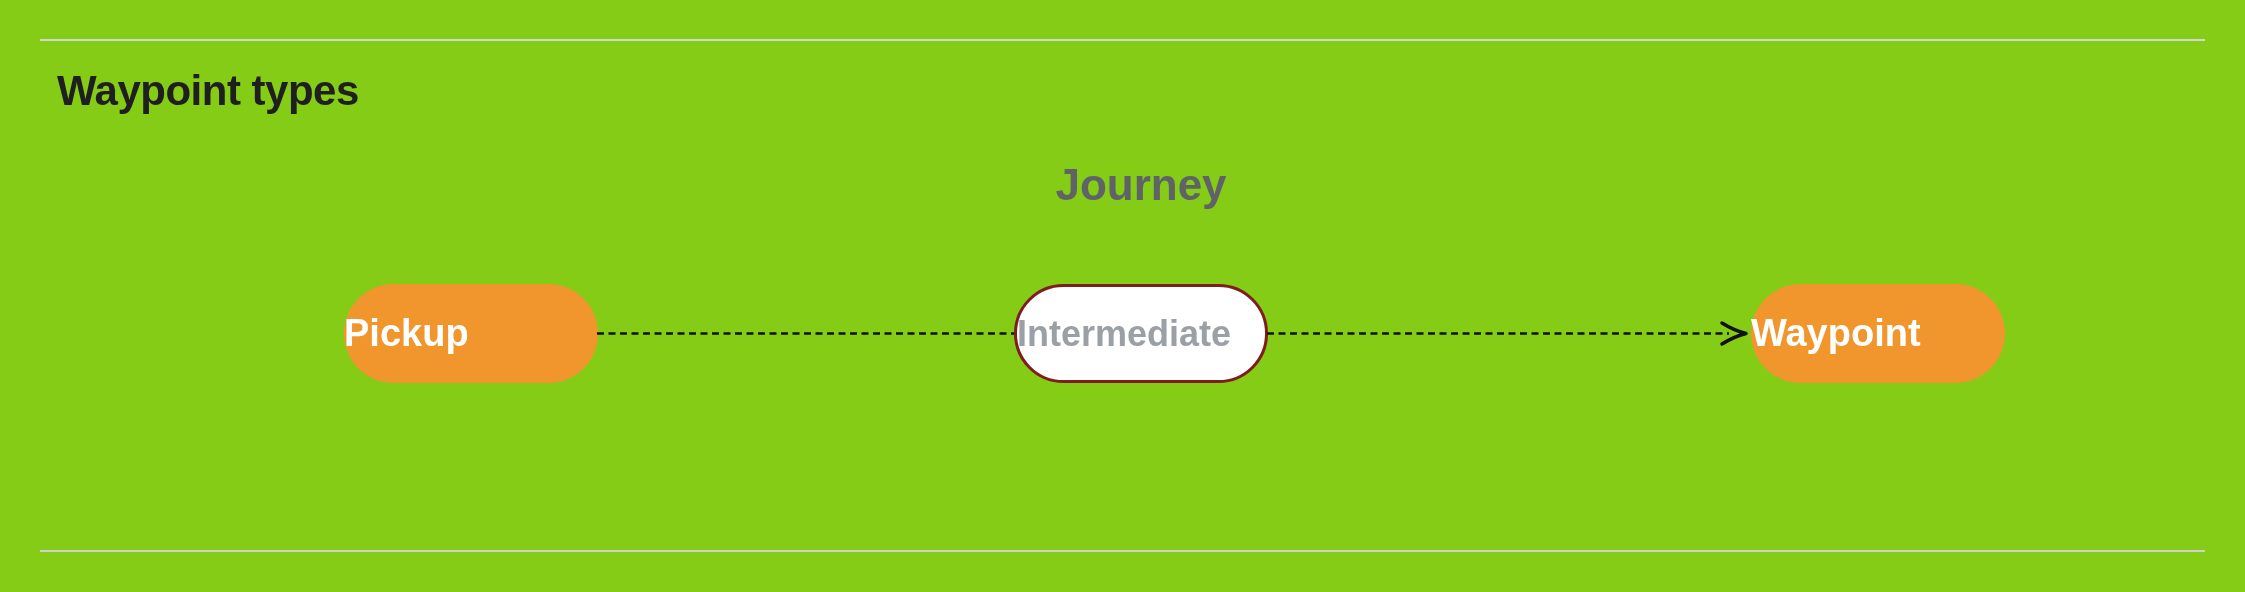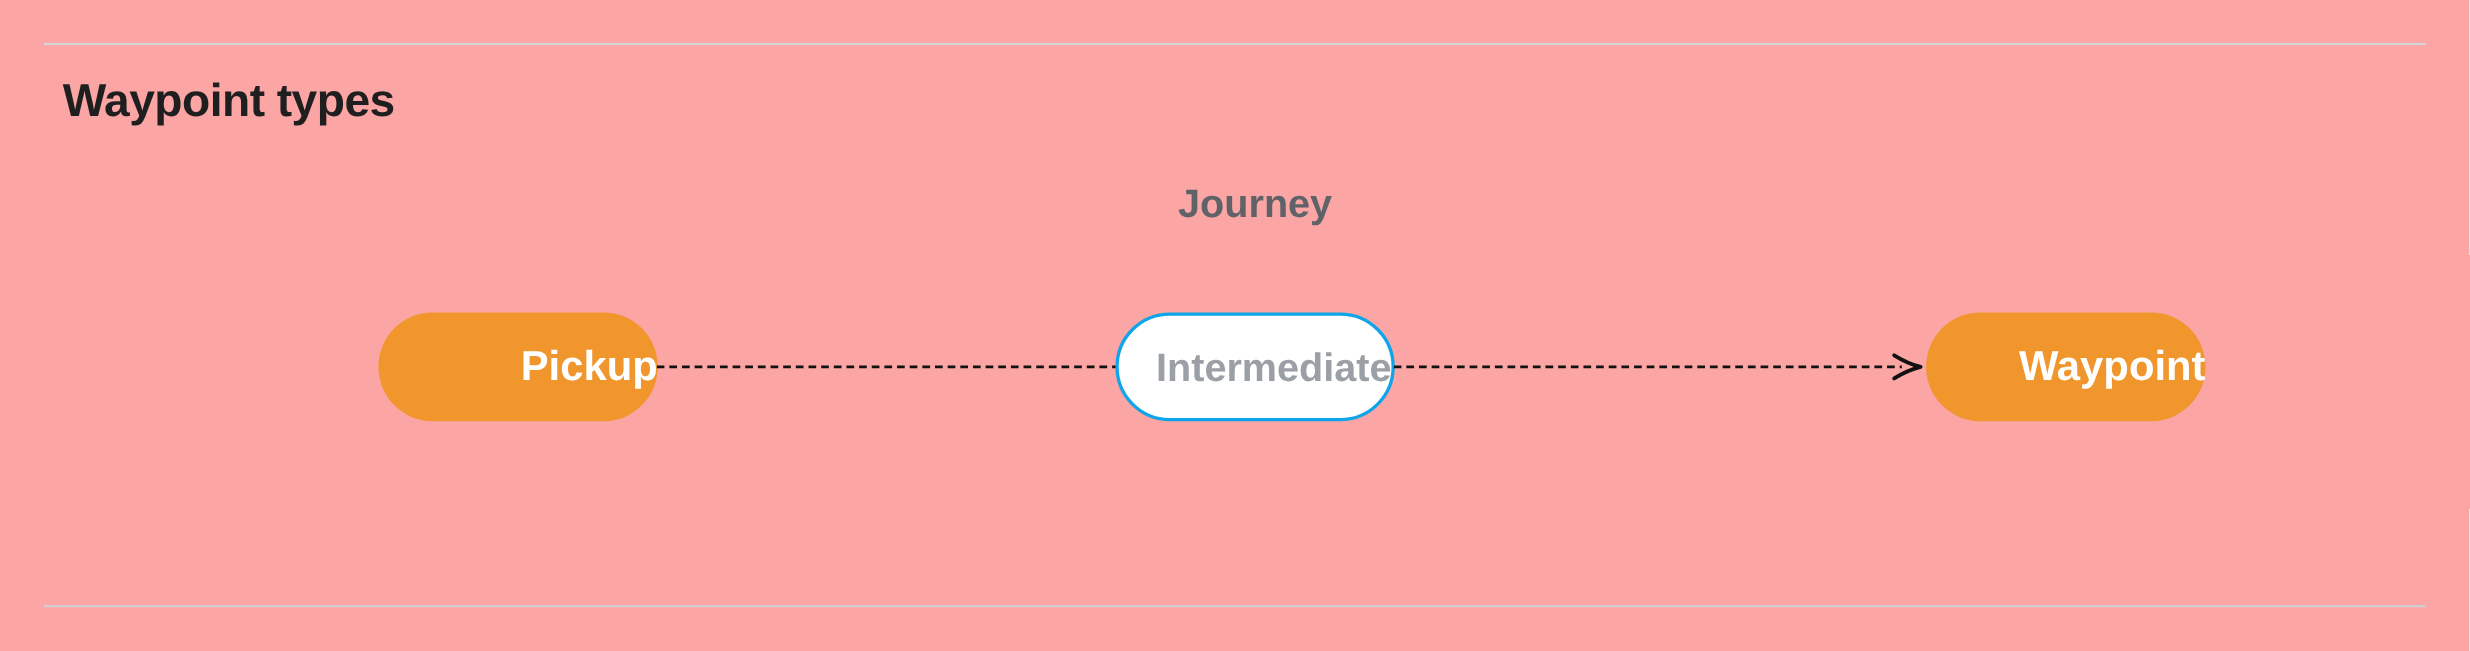--- a/index.html
+++ b/index.html
@@ -5,21 +5,21 @@
   html, body {
     margin: 0;
     padding: 0;
     background: #ffffff;
     font-family: "Liberation Sans", "DejaVu Sans", sans-serif;
   }
   .page {
     position: relative;
     width: 2245px;
     height: 592px;
-    background: #fca5a5;
+    background: #84cc16;
     overflow: hidden;
   }
   .rule {
     position: absolute;
     left: 40px;
     width: 2165px;
     height: 2px;
     background: #d6d6d6;
   }
   .rule-top { top: 39px; }
@@ -36,46 +36,46 @@
     color: #1f1f1f;
     letter-spacing: -0.5px;
   }
 
   .journey-title {
     position: absolute;
     left: 1014px;
     top: 163px;
     width: 254px;
     text-align: center;
-    font-size: 36px;
+    font-size: 44px;
     line-height: 44px;
     font-weight: bold;
     color: #5f6368;
   }
 
   .node {
     position: absolute;
     top: 284px;
     height: 99px;
     width: 254px;
     border-radius: 50px;
     display: flex;
     align-items: center;
-    justify-content: flex-end;
+    justify-content: flex-start;
     box-sizing: border-box;
     font-weight: bold;
   }
   .node-filled {
     background: #f0962d;
     color: #ffffff;
     font-size: 38px;
   }
   .node-outlined {
     background: #ffffff;
-    border: 3px solid #0ea5e9;
+    border: 3px solid #7f1d1d;
     color: #9aa0a6;
     font-size: 36px;
   }
   .node-pickup   { left: 344px; }
   .node-intermediate { left: 1014px; }
   .node-dropoff  { left: 1751px; }
 
   .connector {
     position: absolute;
     top: 320px;

